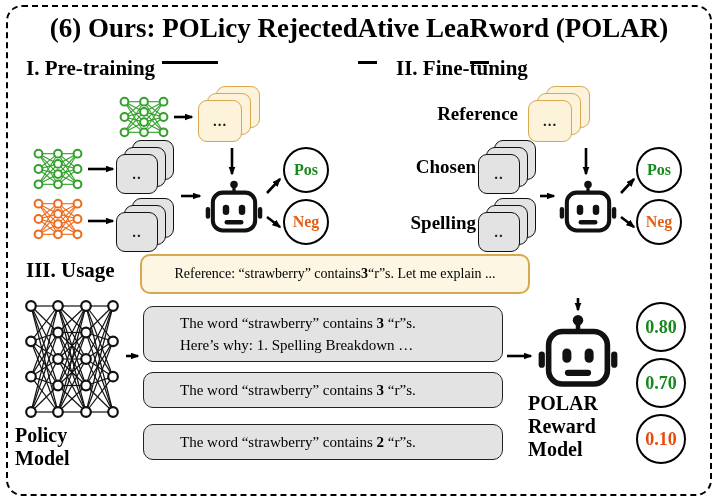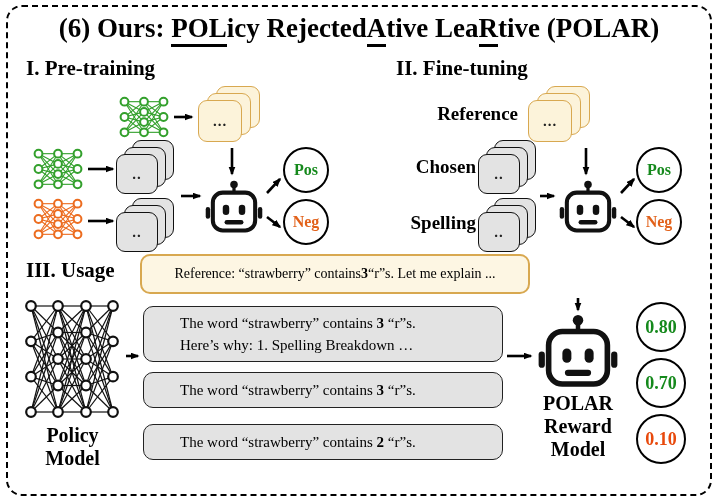--- a/index.html
+++ b/index.html
@@ -3,24 +3,24 @@
 <meta charset="utf-8">
 <style>
   *{margin:0;padding:0;box-sizing:border-box}
   html,body{width:718px;height:501px}
   body{position:relative;background:#fff;color:#000;overflow:hidden;
        font-family:"Liberation Serif",serif}
   .frame{position:absolute;left:6px;top:5px;width:706px;height:491px;
          border:2.5px dashed #000;border-radius:16px}
   .title{position:absolute;left:0;top:13px;width:718px;text-align:center;
          font-size:27px;font-weight:bold;white-space:nowrap}
-  .title .u{display:inline-block;line-height:1.02;border-bottom:3px solid #000;padding-bottom:1px}
+  .title .u{display:inline-block;line-height:1.02;border-bottom:3px solid #000;padding-bottom:18px}
   .sec-label{position:absolute;font-size:21px;font-weight:bold;white-space:nowrap}
   .lbl{position:absolute;font-size:19px;font-weight:bold;text-align:right;white-space:nowrap}
-  .big-lbl{position:absolute;font-size:20px;font-weight:bold;text-align:center;line-height:1.15}
+  .big-lbl{position:absolute;font-size:20px;font-weight:bold;line-height:1.15}
   .nn{position:absolute;overflow:visible}
   .robot{position:absolute;color:#111}
   .stack{position:absolute}
   .sheet{position:absolute;border:1.6px solid #111;border-radius:9px;background:var(--gray-fill,#e3e3e3);
          display:flex;align-items:center;justify-content:center;
          font-weight:bold;font-size:15px;color:#222;letter-spacing:1px}
   .stack.yellow .sheet{background:var(--stack-yellow-fill,#fcf3da);border-color:var(--stack-yellow-border,#d8a850)}
   .stack.yellow .sheet{width:44px;height:42px}
   .stack.gray  .sheet{width:42px;height:40px}
   .stack.yellow .s3{left:18px;top:0}.stack.yellow .s2{left:9px;top:7px}.stack.yellow .s1{left:0;top:14px}
@@ -55,21 +55,21 @@
     <rect x="0.5" y="30" width="5" height="13" rx="2.5" fill="#111"></rect>
     <rect x="58.5" y="30" width="5" height="13" rx="2.5" fill="#111"></rect>
     <rect x="19.5" y="27.5" width="7.2" height="11.5" rx="3.6" fill="#111"></rect>
     <rect x="37.3" y="27.5" width="7.2" height="11.5" rx="3.6" fill="#111"></rect>
     <rect x="21.5" y="44.5" width="21" height="5" rx="2.5" fill="#111"></rect>
   </symbol>
 </svg>
 
 <div class="frame"></div>
 
-<div class="title"><span>(6) Ours: </span><span class="u">POL</span><span>icy Rejected</span><span class="u">A</span><span>tive Lea</span><span class="u">R</span><span>tive (POLAR)</span></div>
+<div class="title"><span>(6) Ours: </span><span class="u">POL</span><span>icy Rejected</span><span class="u">A</span><span>tive Lea</span><span class="u">R</span><span>word (POLAR)</span></div>
 
 <div class="sec-label" style="left:26px;top:56px">I. Pre-training</div>
 
 <svg class="nn" style="left:118px;top:94px;color:var(--nn-green)" width="52" height="46" viewBox="0 0 56 46">
     <g stroke="currentColor" stroke-width="1.2">
       <line x1="7" y1="6.5" x2="28" y2="6.5"></line>
       <line x1="7" y1="6.5" x2="28" y2="17.5"></line>
       <line x1="7" y1="6.5" x2="28" y2="28.5"></line>
       <line x1="7" y1="6.5" x2="28" y2="39.5"></line>
       <line x1="7" y1="23" x2="28" y2="6.5"></line>

